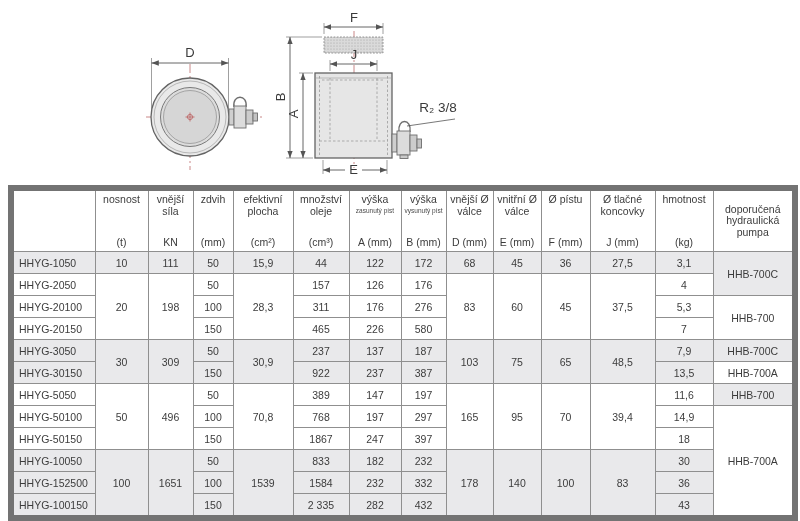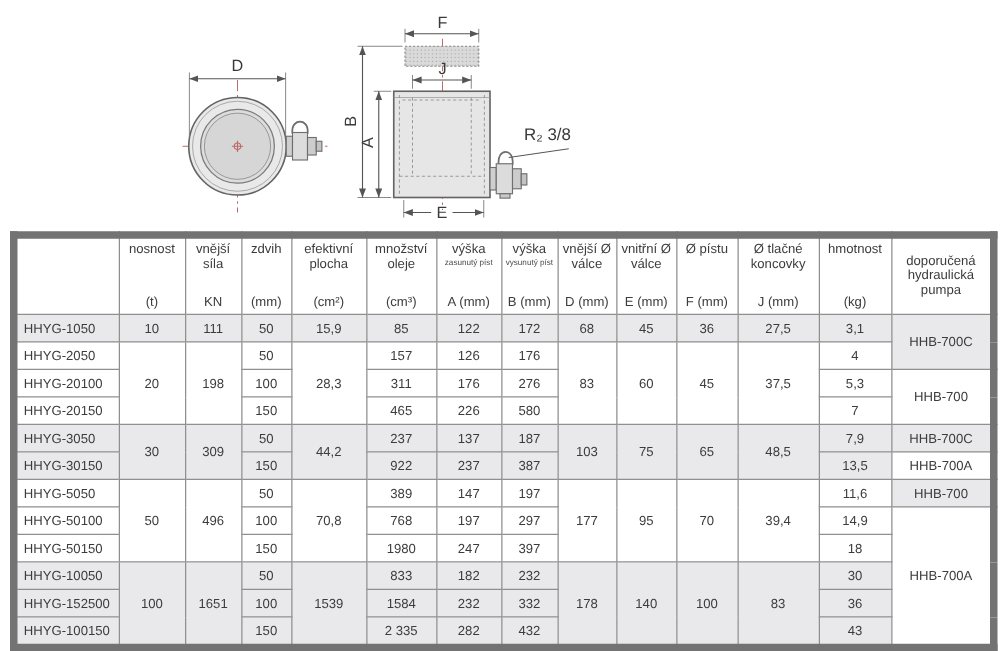--- a/index.html
+++ b/index.html
@@ -272,21 +272,21 @@
         </th>
       </tr>
   </thead>
   <tbody>
       <tr>
         <td class="model sh">HHYG-1050</td>
         <td class="sh">10</td>
         <td class="sh">111</td>
         <td class="sh">50</td>
         <td class="sh">15,9</td>
-        <td class="sh">85</td>
+        <td class="sh">44</td>
         <td class="sh">122</td>
         <td class="sh">172</td>
         <td class="sh">68</td>
         <td class="sh">45</td>
         <td class="sh">36</td>
         <td class="sh">27,5</td>
         <td class="sh">3,1</td>
         <td rowspan="2" class="sh">HHB-700C</td>
       </tr>
       <tr>
@@ -319,21 +319,21 @@
         <td>465</td>
         <td>226</td>
         <td>580</td>
         <td>7</td>
       </tr>
       <tr>
         <td class="model sh">HHYG-3050</td>
         <td rowspan="2" class="sh">30</td>
         <td rowspan="2" class="sh">309</td>
         <td class="sh">50</td>
-        <td rowspan="2" class="sh">44,2</td>
+        <td rowspan="2" class="sh">30,9</td>
         <td class="sh">237</td>
         <td class="sh">137</td>
         <td class="sh">187</td>
         <td rowspan="2" class="sh">103</td>
         <td rowspan="2" class="sh">75</td>
         <td rowspan="2" class="sh">65</td>
         <td rowspan="2" class="sh">48,5</td>
         <td class="sh">7,9</td>
         <td class="sh">HHB-700C</td>
       </tr>
@@ -348,40 +348,40 @@
       </tr>
       <tr>
         <td class="model">HHYG-5050</td>
         <td rowspan="3">50</td>
         <td rowspan="3">496</td>
         <td>50</td>
         <td rowspan="3">70,8</td>
         <td>389</td>
         <td>147</td>
         <td>197</td>
-        <td rowspan="3">177</td>
+        <td rowspan="3">165</td>
         <td rowspan="3">95</td>
         <td rowspan="3">70</td>
         <td rowspan="3">39,4</td>
         <td>11,6</td>
         <td class="sh">HHB-700</td>
       </tr>
       <tr>
         <td class="model">HHYG-50100</td>
         <td>100</td>
         <td>768</td>
         <td>197</td>
         <td>297</td>
         <td>14,9</td>
         <td rowspan="5">HHB-700A</td>
       </tr>
       <tr>
         <td class="model">HHYG-50150</td>
         <td>150</td>
-        <td>1980</td>
+        <td>1867</td>
         <td>247</td>
         <td>397</td>
         <td>18</td>
       </tr>
       <tr>
         <td class="model sh">HHYG-10050</td>
         <td rowspan="3" class="sh">100</td>
         <td rowspan="3" class="sh">1651</td>
         <td class="sh">50</td>
         <td rowspan="3" class="sh">1539</td>

